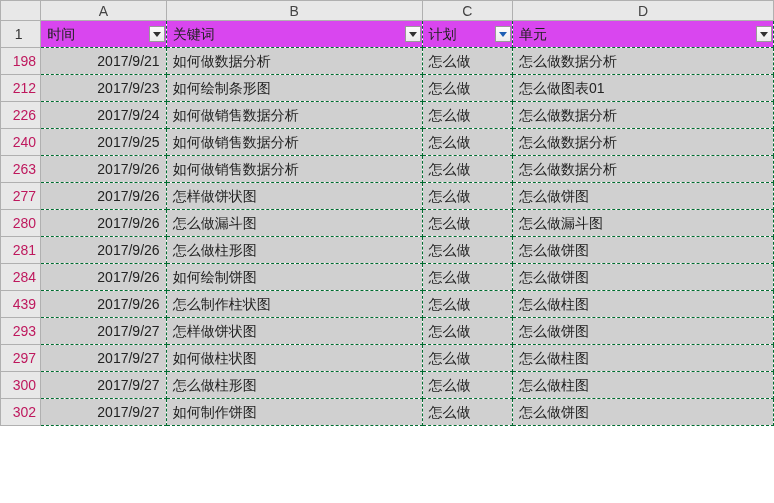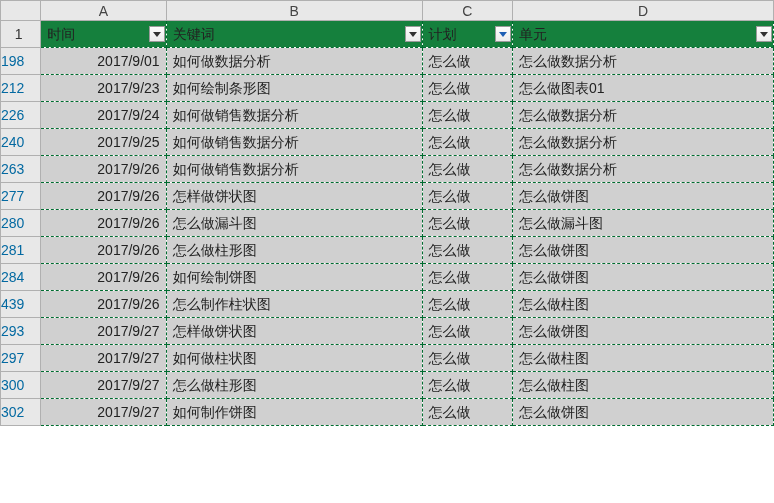--- a/index.html
+++ b/index.html
@@ -31,22 +31,23 @@
   }
   .corner {
     background: #e8e8e8;
     border: 1px solid #b0b0b0;
   }
 
   
   .rowhdr {
     background: #e8e8e8;
     border: 1px solid #b0b0b0;
+    text-align: right;
     padding-right: 4px;
-    color: #0369a1;
+    color: #be185d;
     font-size: 14px;
   }
   .rowhdr.first {
     color: #333;
     text-align: center;
   }
 
   
   .datacell, .hdrcell {
     position: relative;
@@ -54,21 +55,21 @@
     color: #222;
     height: 26px;
     line-height: 20px;
     background: #d0d0d0;
     border-top: 1px dashed #005a28;
     border-bottom: 1px dashed #005a28;
     border-left: 1px dashed #005a28;
     border-right: 1px dashed #005a28;
   }
   .hdrcell {
-    background: #15803d;
+    background: #d946ef;
   }
   .datacell.colA {
     text-align: right;
     padding-right: 6px;
   }
 
   
   tr.copyrow td.datacell,
   tr.copyrow td.hdrcell {
     border-color: #006c30;
@@ -155,21 +156,21 @@
       <span class="filter-btn">
             <span class="arrow"></span>
           </span>
     </td>
   </tr>
 
   </tbody>
     <tbody id="data-body">
       <tr class="copyrow">
         <td class="rowhdr">198</td>
-        <td class="datacell colA">2017/9/01</td>
+        <td class="datacell colA">2017/9/21</td>
         <td class="datacell colB">如何做数据分析</td>
         <td class="datacell colC">怎么做</td>
         <td class="datacell colD">怎么做数据分析</td>
       </tr>
       <tr class="copyrow">
         <td class="rowhdr">212</td>
         <td class="datacell colA">2017/9/23</td>
         <td class="datacell colB">如何绘制条形图</td>
         <td class="datacell colC">怎么做</td>
         <td class="datacell colD">怎么做图表01</td>

